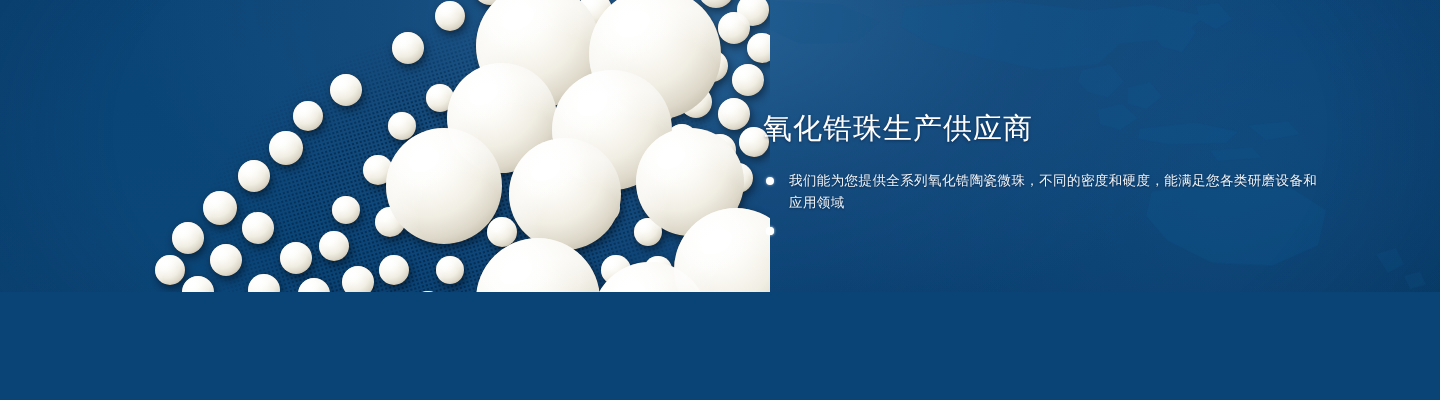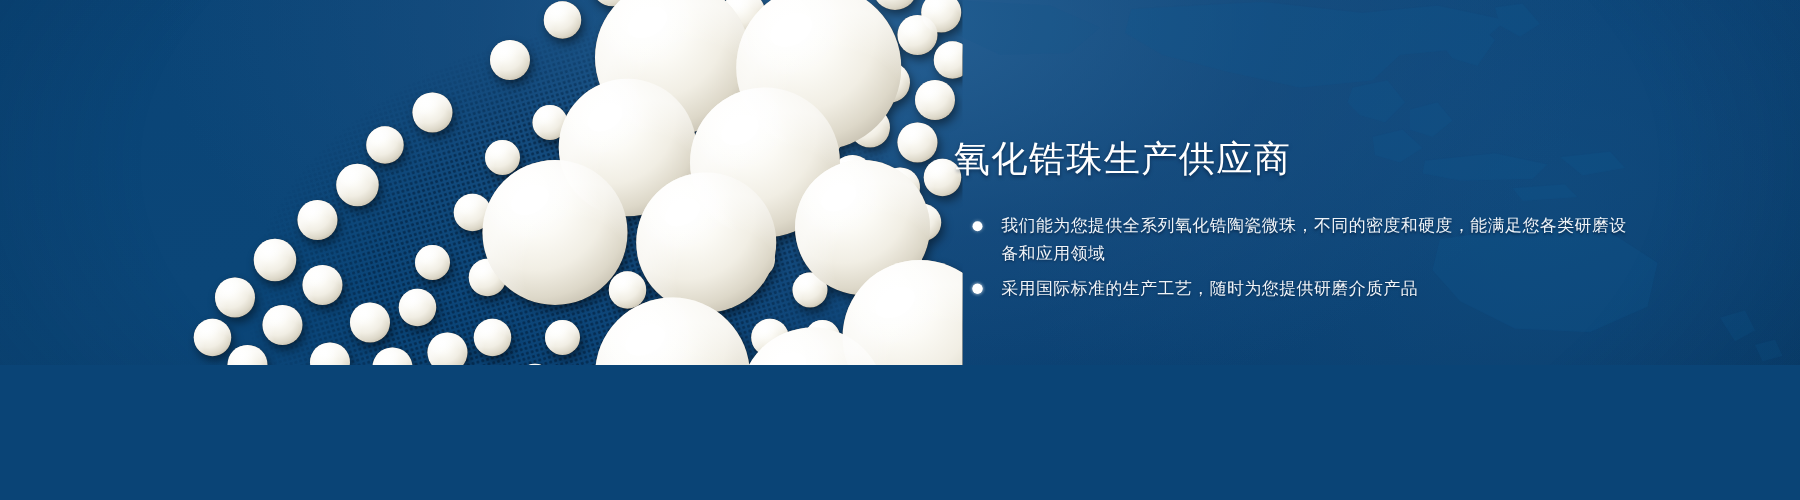--- a/index.html
+++ b/index.html
@@ -92,21 +92,21 @@
     font-size: 29px;
     line-height: 40px;
     letter-spacing: 1px;
     font-weight: 400;
     margin: 0 0 22px 0;
     text-shadow: 0 1px 3px rgba(0,20,45,0.55);
     white-space: nowrap;
   }
   .feature-list {
     list-style: none;
-    margin: 12px;
+    margin: 0;
     padding: 0;
   }
   .feature-item {
     position: relative;
     padding-left: 26px;
     color: #f0f4f8;
     font-size: 13.5px;
     line-height: 22px;
     letter-spacing: 0.4px;
     margin-bottom: 6px;
@@ -333,18 +333,17 @@
     <ul class="feature-list">
       <li class="feature-item">
         <span class="feature-dot"></span>
         <span>我们能为您提供全系列氧化锆陶瓷微珠，不同的密度和硬度，能满足您各类研磨设备和应用领域</span>
       </li>
       <li class="feature-item">
         <span class="feature-dot"></span>
       </li>
       <li class="feature-item">
         <span class="feature-dot"></span>
-        <span>采用国际标准的生产工艺，随时为您提供研磨介质产品</span>
       </li>
     </ul>
   </div>
 
 </div>
 
 </body></html>

